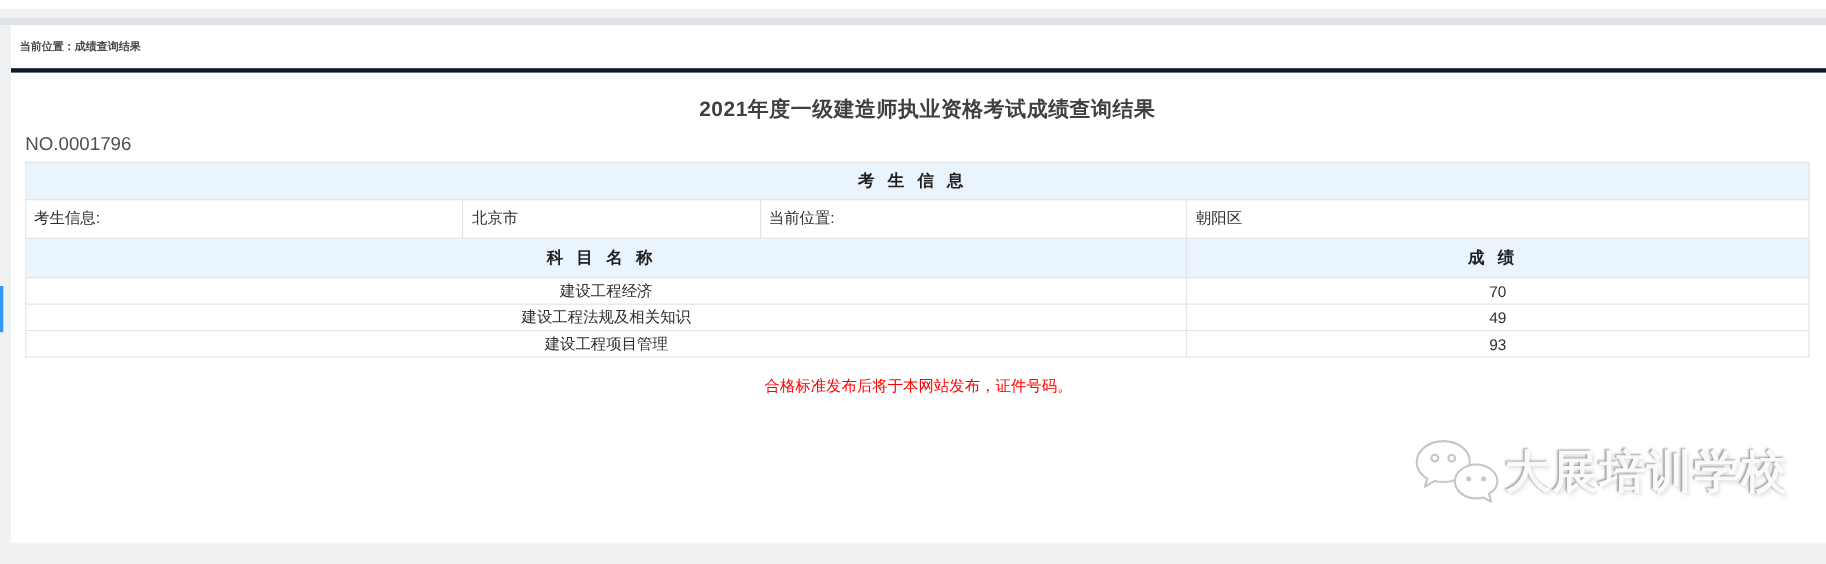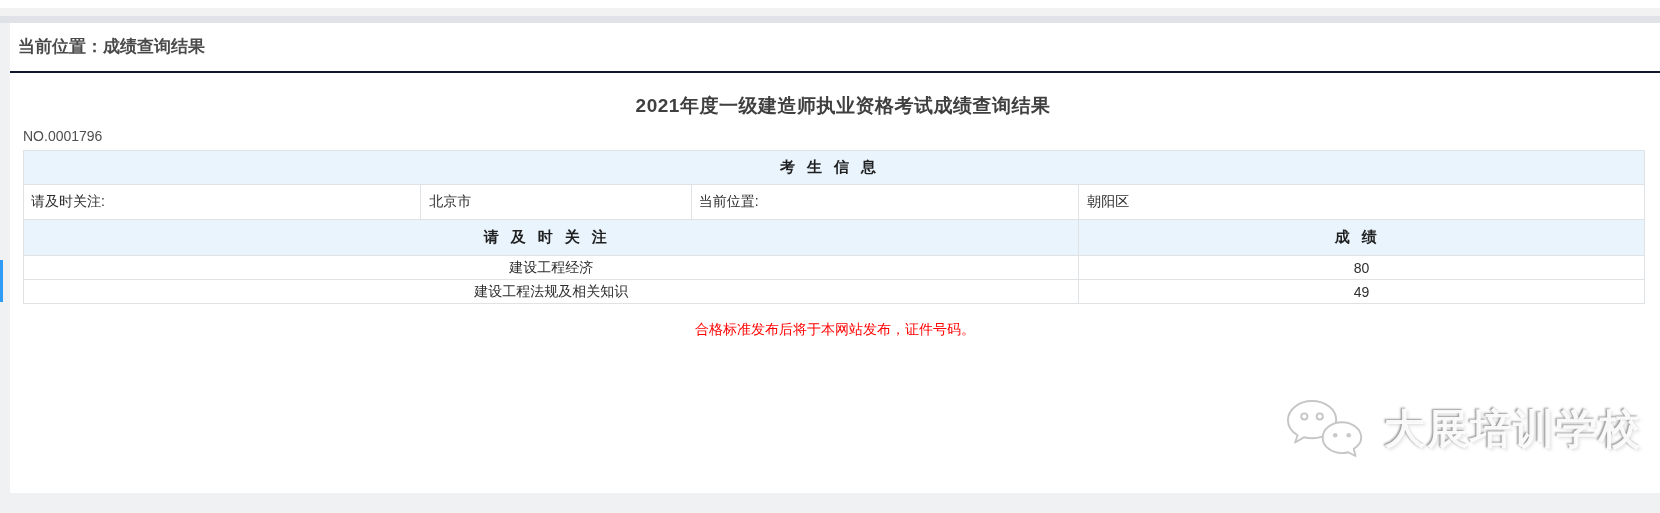--- a/index.html
+++ b/index.html
@@ -14,30 +14,30 @@
   .band-gray2 { position:absolute; top:16px; left:0; width:1660px; height:7px; background:#dfe3e7; }
   
   .left-strip   { position:absolute; top:23px; left:0; width:10px; height:470px; background:#f0f1f2; }
   .bottom-strip { position:absolute; top:493px; left:0; width:1660px; height:20px; background:#f0f1f2; }
   .accent-bar   { position:absolute; top:260px; left:0; width:3px; height:42px; background:var(--accent-blue,#2f9bf4); }
 
   .panel { position:absolute; left:10px; top:23px; width:1650px; height:470px; background:#ffffff; }
 
   .breadcrumb {
     padding:12px 8px 13px 8px;
-    border-bottom:2px solid #0f172a;
-    font-size:17px; font-weight:bold; color:#4a4a4a;
+    border-bottom:4px solid #0f172a;
+    font-size:10px; font-weight:bold; color:#4a4a4a;
   }
   .page-title {
     margin-top:20px; text-align:center;
     font-size:19px; font-weight:bold; color:#3f3f3f;
     letter-spacing:0.5px;
     padding-left:16px;
   }
-  .serial-no { margin:9px 0 6px 13px; font-size:14px; color:#4f4f4f; }
+  .serial-no { margin:9px 0 6px 13px; font-size:17px; color:#4f4f4f; }
 
   table.result-table {
     width:1622px; margin-left:13px;
     border-collapse:collapse; table-layout:fixed;
     font-size:14px; color:#2e2e2e;
   }
   table.result-table td { border:1px solid var(--border,#e0e3e6); }
   tr.sec td.hd {
     background:var(--header-bg,#e9f4fd);
     font-weight:bold; color:#1f1f1f; text-align:center;
@@ -59,21 +59,21 @@
   .redact-name { width:42px;  height:17px; }
   .redact-id   { width:150px; height:20px; }
 
   .notice {
     margin-top:17px; text-align:center;
     font-size:14px; color:var(--notice-red,#ff0000);
   }
 
   .watermark {
     position:absolute; left:1286px; top:399px;
-    display:flex; align-items:center; pointer-events:none; white-space:nowrap;gap:16px;
+    display:flex; align-items:center; pointer-events:none; white-space:nowrap;
   }
   .wm-icon { display:inline-block; width:82px; height:60px; }
   .wm-text {
     font-size:41px; font-weight:bold; letter-spacing:2px;
     color:rgba(255,255,255,0.93);
     text-shadow:-1.5px -1.5px 2px rgba(135,135,135,0.85), 2px 2px 3px rgba(205,205,205,0.45);
   }
 </style>
 </head>
 <body>
@@ -100,36 +100,40 @@
       <col style="width:24.5%">
         <col style="width:16.7%">
         <col style="width:23.9%">
         <col style="width:34.9%">
     </colgroup>
     <tbody>
       <tr class="sec">
         <td colspan="4" class="hd">考生信息</td>
       </tr>
       <tr class="info">
-        <td class="lbl">请及时关注:</td>
+        <td class="lbl">考生信息:</td>
         <td class="val">北京市</td>
         <td class="lbl">当前位置:</td>
         <td class="val">朝阳区</td>
       </tr>
       <tr class="sec sec2">
-        <td colspan="3" class="hd">请及时关注</td>
+        <td colspan="3" class="hd">科目名称</td>
         <td class="hd">成绩</td>
       </tr>
       <tr class="score">
         <td colspan="3">建设工程经济</td>
-        <td>80</td>
+        <td>70</td>
       </tr>
       <tr class="score">
         <td colspan="3">建设工程法规及相关知识</td>
         <td>49</td>
+      </tr>
+      <tr class="score">
+        <td colspan="3">建设工程项目管理</td>
+        <td>93</td>
       </tr>
     </tbody>
   </table>
 
   <div class="notice">合格标准发布后将于本网站发布，证件号码。</div>
 
 </div>
 
 <div class="watermark">
   <span class="wm-icon">

